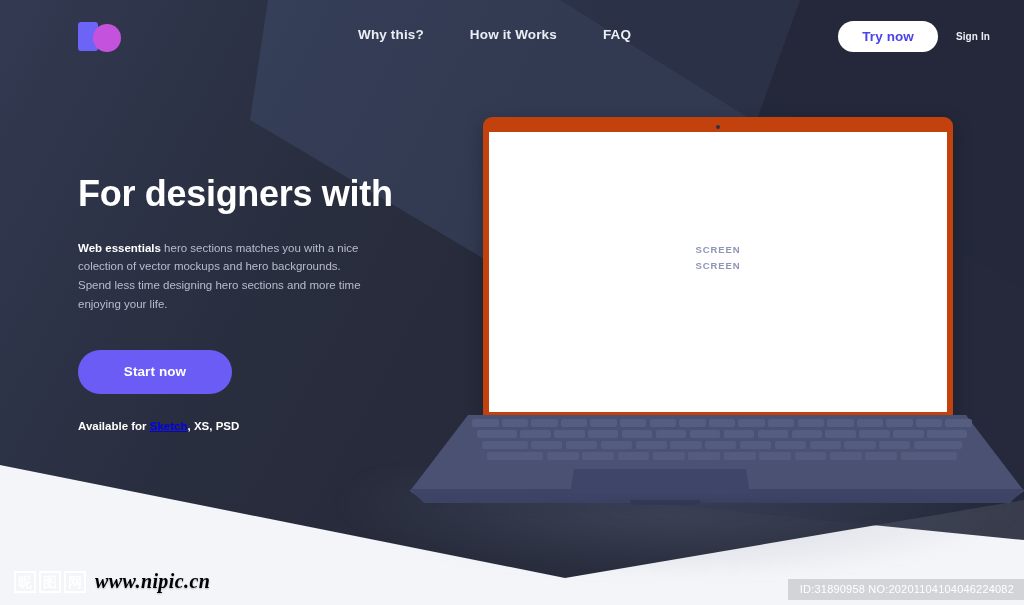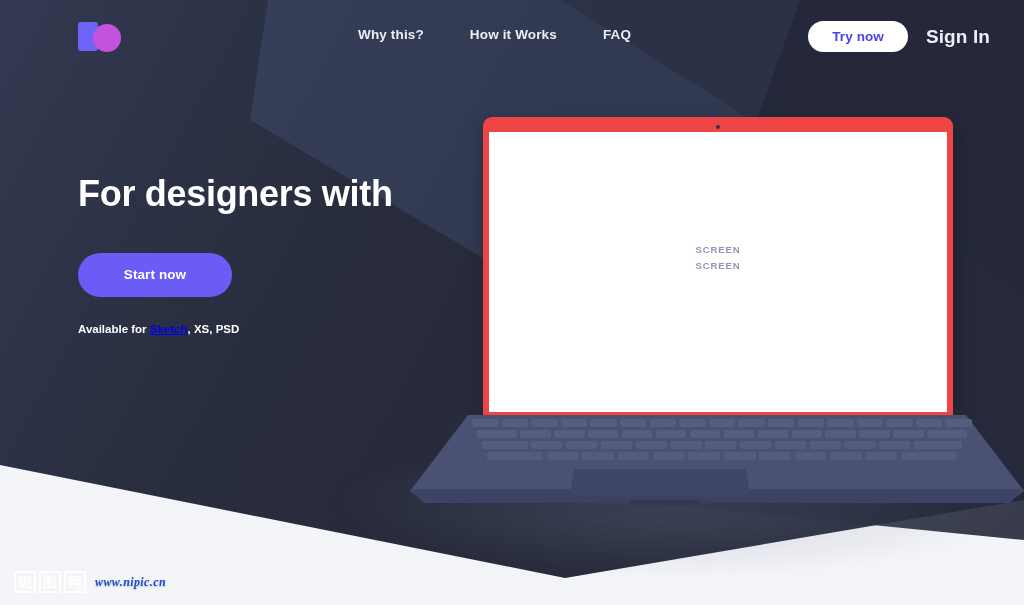--- a/index.html
+++ b/index.html
@@ -103,21 +103,21 @@
     border-radius:20px;
     font-size:13.5px;
     font-weight:600;
     padding:8px 24px;
     cursor:pointer;
     font-family:inherit;
     letter-spacing:.1px;
   }
   .signin {
     color:#eceef5;
-    font-size:19px;
+    font-size:10px;
     font-weight:600;
     text-decoration:none;
     letter-spacing:.1px;
   }
 
   
   .hero {
     position:absolute; left:78px; top:172px; width:330px;
     z-index:30;
   }
@@ -158,21 +158,21 @@
     font-weight:bold;
   }
   .avail .u { text-decoration:underline; }
 
   
   .laptop { position:absolute; left:410px; top:112px; width:614px; height:400px; z-index:25; }
 
   .lid {
     position:absolute; left:73px; top:5px;
     width:470px; height:300px;
-    background:#ef4444;
+    background:#c2410c;
     border-radius:9px 9px 3px 3px;
     box-shadow:0 6px 18px rgba(15,18,30,.35);
   }
   .cam {
     position:absolute; left:50%; top:8px;
     width:4px; height:4px; margin-left:-2px;
     background:#2d3149;
     border-radius:50%;
   }
   .screen {
@@ -256,22 +256,22 @@
     width:22px; height:22px;
     border:2px solid rgba(255,255,255,.92);
     color:rgba(255,255,255,.92);
     font-size:14px;
     line-height:19px;
     text-align:center;
     font-family:"DejaVu Sans", sans-serif;
     font-weight:bold;
   }
   .wm-url {
-    color:#1d4ed8;
-    font-size:12px;
+    color:#000000;
+    font-size:20px;
     font-style:italic;
     font-weight:bold;
     font-family:"Liberation Serif", serif;
     letter-spacing:.4px;
     text-shadow:0 1px 2px rgba(0,0,0,.25);
   }
   .idbar {
     position:absolute; right:0; bottom:5px;
     background:#d2d4d8;
     color:#ffffff;
@@ -313,20 +313,21 @@
       <button class="btn-try">Try now</button>
       <a href="#" class="signin">Sign In</a>
     </div>
   </div>
 
   <div class="hero">
     <h1>
       <span>For designers with</span><br>
     </h1>
 
+    <p><b>Web essentials</b><span> hero sections matches you with a nice colection of vector mockups and hero backgrounds. Spend less time designing hero sections and more time enjoying your life.</span></p>
 
     <button class="btn-start">Start now</button>
 
     <div class="avail"><span>Available for </span><a href="#" class="u">Sketch</a><span>, XS, PSD</span></div>
   </div>
 
   <div class="laptop">
 
     <div class="lid">
       <div class="cam"></div>
@@ -415,14 +416,15 @@
 
   <div class="wm">
     <div class="wm-badge">
       <span>昵</span>
       <span>图</span>
       <span>网</span>
     </div>
     <div class="wm-url">www.nipic.cn</div>
   </div>
 
+  <div class="idbar">ID:31890958 NO:20201104104046224082</div>
 
 </div>
 
 </body></html>

